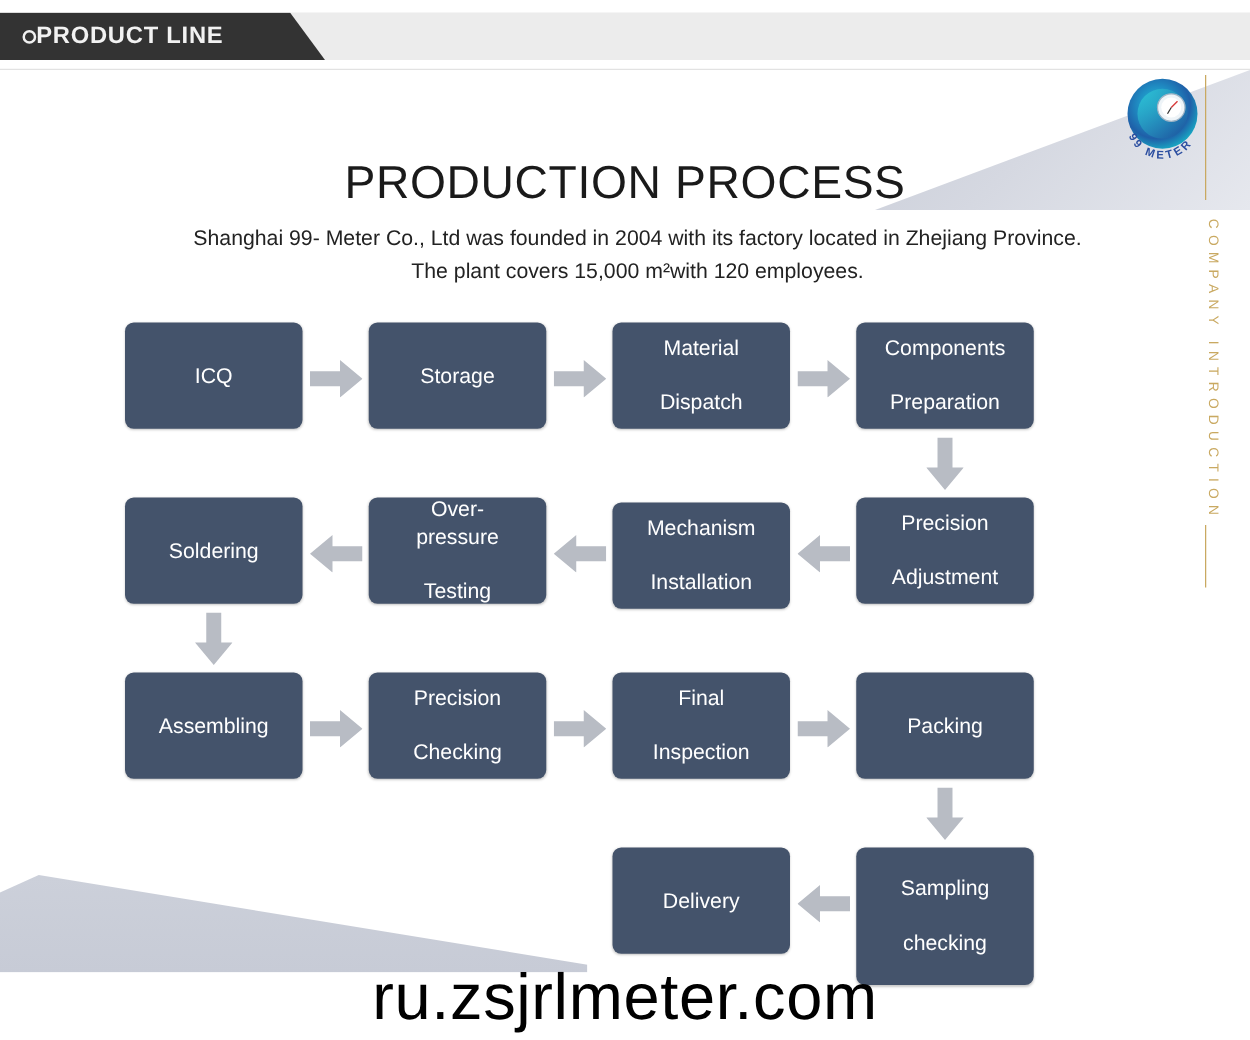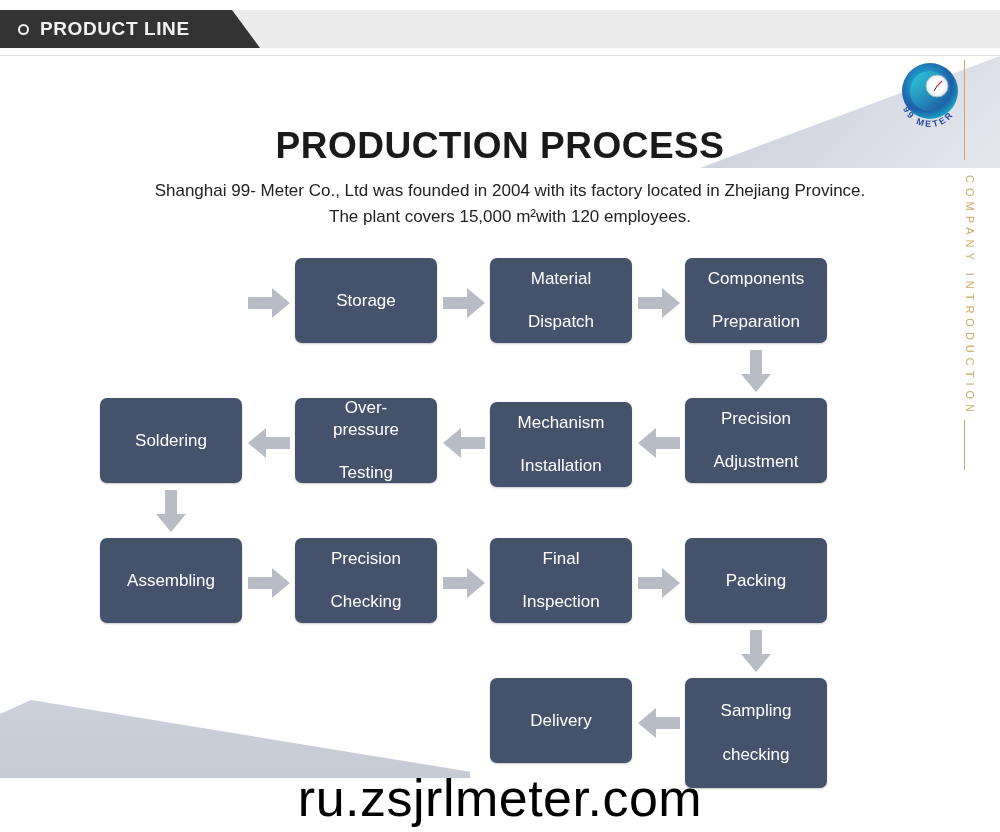--- a/index.html
+++ b/index.html
@@ -21,21 +21,20 @@
     background:#333333;
     clip-path:polygon(0 0, 232px 0, 260px 100%, 0 100%);
     display:flex;align-items:center;
   }
   .header-tag-dot{
     width:11px;height:11px;border:2px solid #f0f0f0;border-radius:50%;
     margin-left:18px;box-sizing:border-box;
   }
   .header-tag-label{
     color:#f2f2f2;font-size:19px;font-weight:bold;letter-spacing:.6px;
-    margin-left:11px;
   }
   .header-hairline{
     position:absolute;left:0;top:55px;width:1000px;height:1px;background:#e2e2e2;
   }
 
   
   .corner-tr{
     position:absolute;right:0;top:56px;width:300px;height:112px;
     background:linear-gradient(135deg,#c9cdd8 0%, #d5d8e1 45%, #e6e8ee 100%);
     clip-path:polygon(100% 0, 100% 100%, 0 100%);
@@ -62,21 +61,21 @@
 
   
   .logo{
     position:absolute;right:33px;top:58px;width:74px;height:74px;
   }
   .logo svg{display:block;}
 
   
   .page-title{
     position:absolute;left:0;top:125px;width:1000px;text-align:center;
-    font-size:37px;font-weight:bold;color:#1a1a1a;letter-spacing:.5px;
+    font-size:37px;font-weight:normal;color:#1a1a1a;letter-spacing:.5px;
   }
   .page-subtitle{
     position:absolute;left:140px;top:178px;width:740px;text-align:center;
     font-size:17px;color:#222;line-height:1.55;
   }
 
   
   .flow{
     position:absolute;left:0;top:250px;width:1000px;height:530px;
   }
@@ -146,20 +145,23 @@
       <textPath href="#arcpath" startOffset="12%">99 METER</textPath>
     </text>
   </svg>
 </div>
 
 <div class="page-title">PRODUCTION PROCESS</div>
 <div class="page-subtitle">Shanghai 99- Meter Co., Ltd was founded in 2004 with its factory located in Zhejiang Province. The plant covers 15,000 m²with 120 employees.</div>
 
 <div class="flow">
 
+  <div class="node" style="left:100px;top:8px;width:142px;height:85px;">
+    <span>ICQ</span>
+  </div>
   <div class="arrow" style="left:248px;top:38px;">
     <svg width="42" height="30" viewBox="0 0 42 30">
         <path d="M0 9 H24 V0 L42 15 L24 30 V21 H0 Z" fill="#b8bcc4"></path>
       </svg>
   </div>
   <div class="node" style="left:295px;top:8px;width:142px;height:85px;">
     <span>Storage</span>
   </div>
   <div class="arrow" style="left:443px;top:38px;">
     <svg width="42" height="30" viewBox="0 0 42 30">

